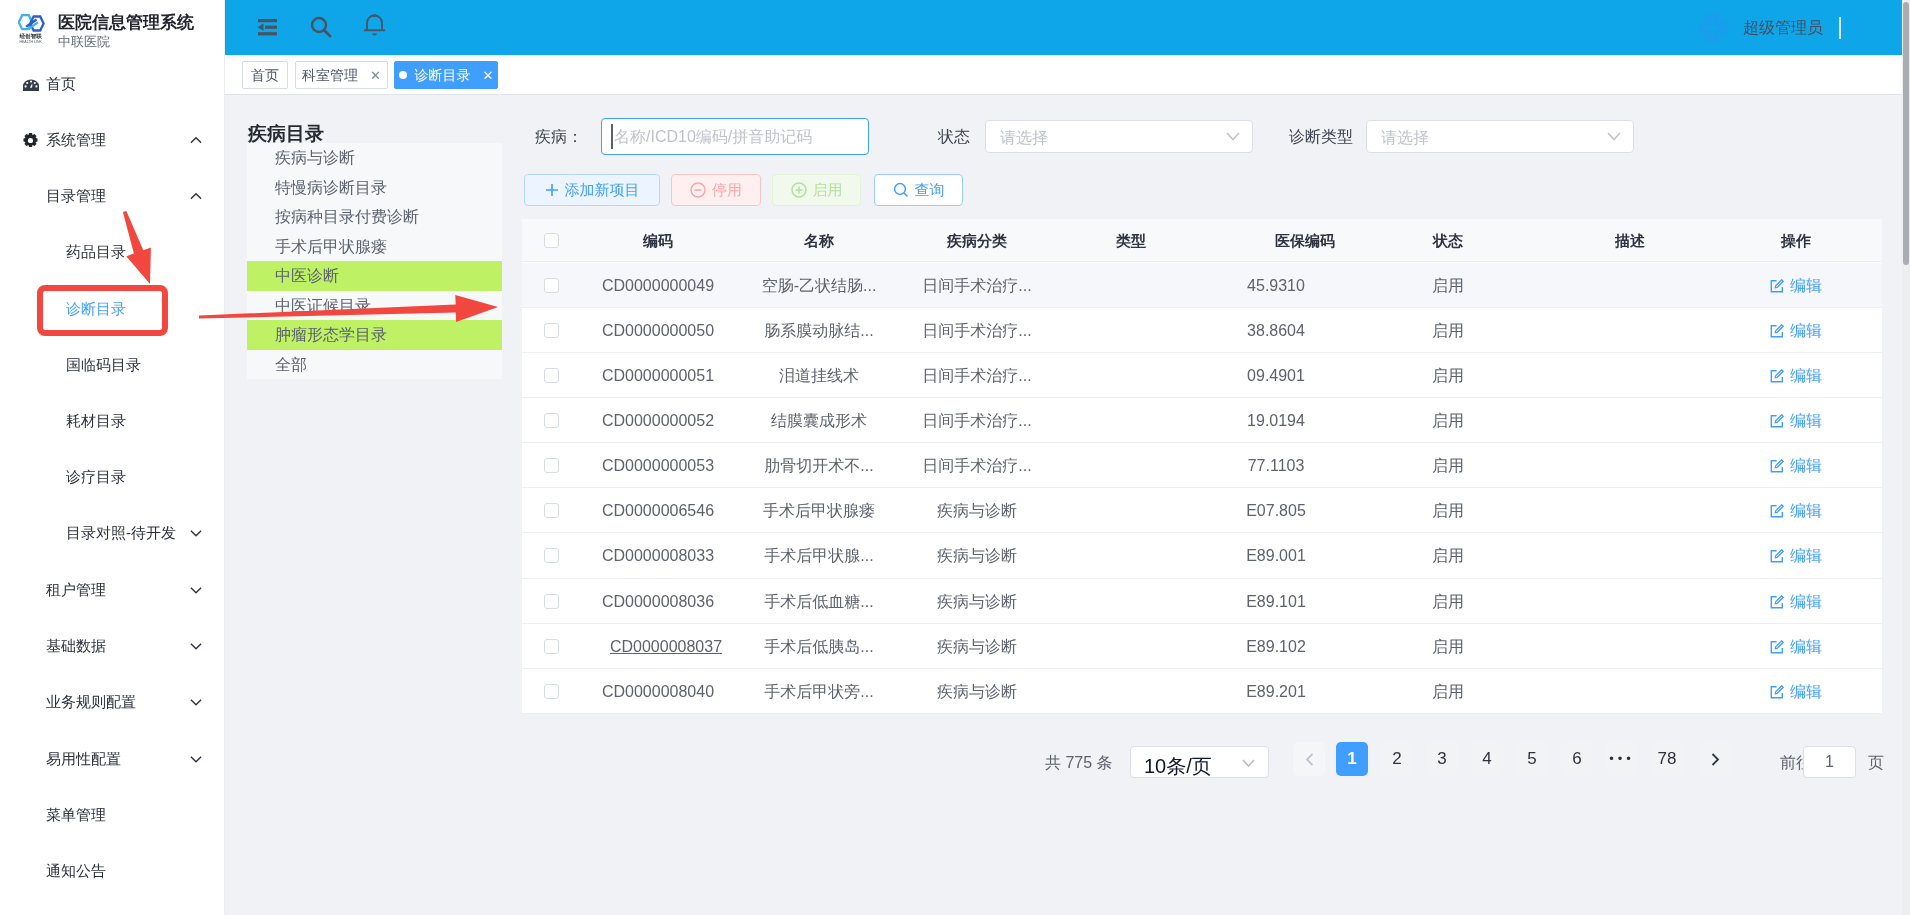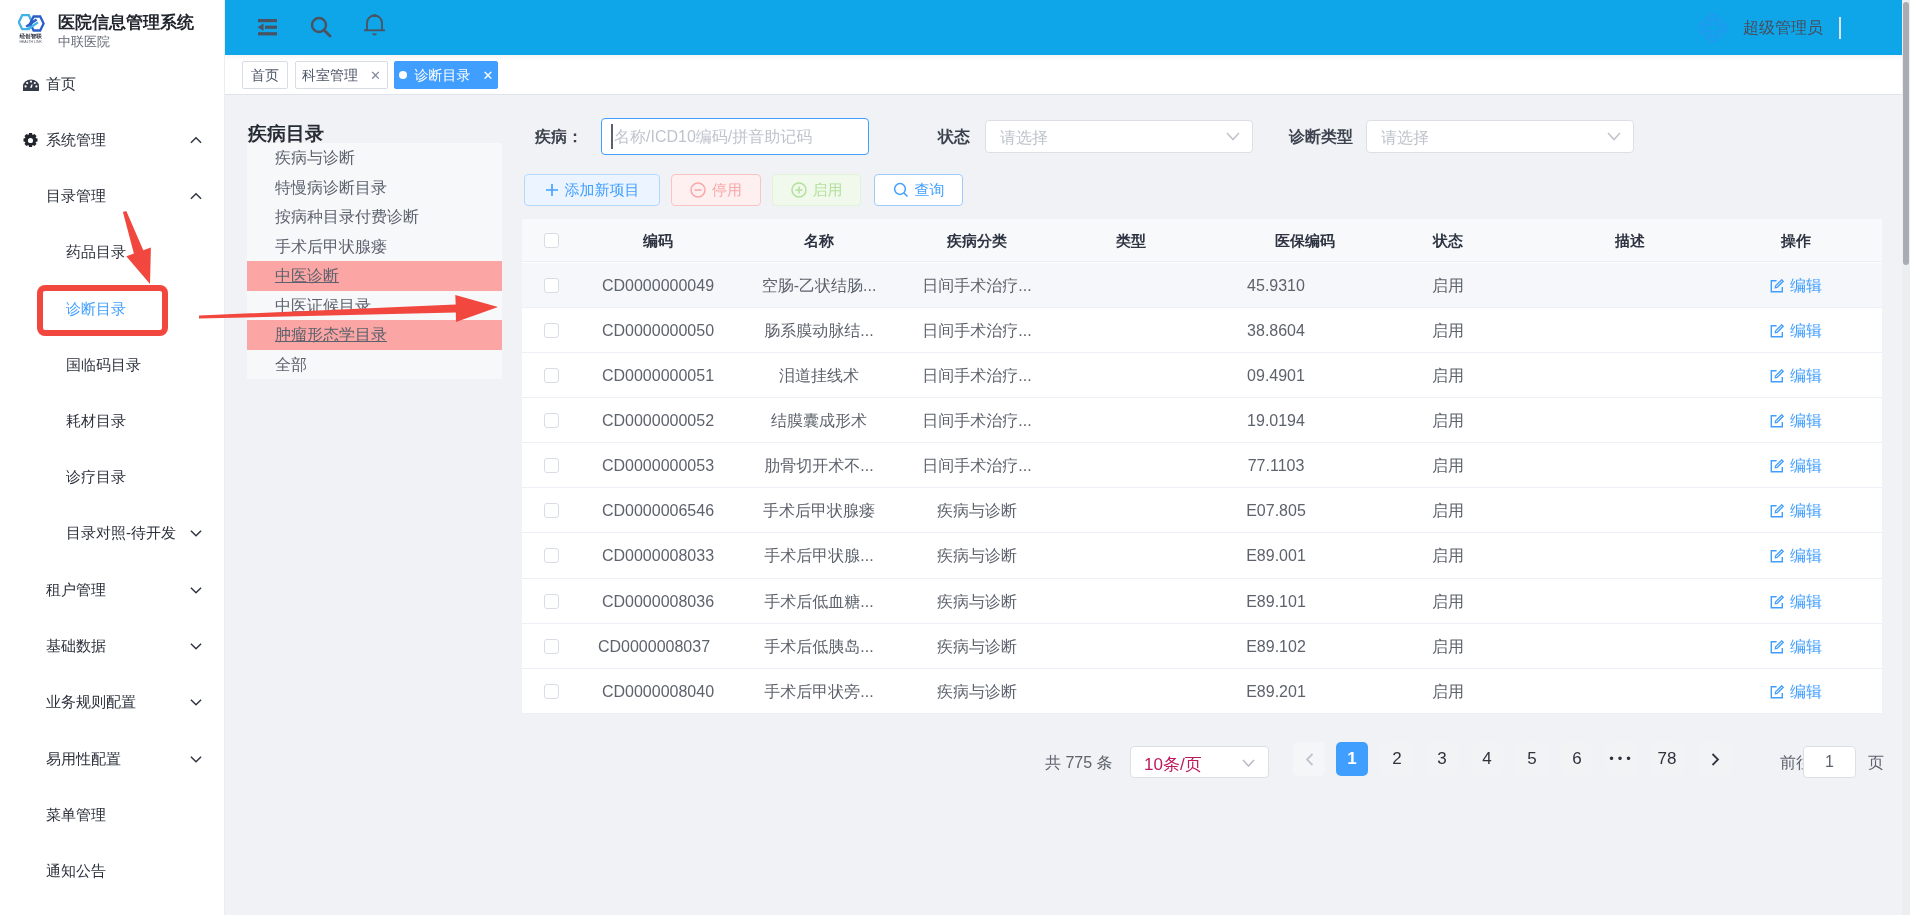--- a/index.html
+++ b/index.html
@@ -27,24 +27,24 @@
   .tab.active { background:#409eff; border-color:#409eff; color:#fff; }
   .tab .dot { display:inline-block; width:8px; height:8px; border-radius:50%; background:#fff; margin-right:8px; position:relative; top:-1px;}
   .tab .x { font-size:13px; margin-left:8px; color:#808a9c; }
   .tab.active .x { color:#fff; }
 
   
   .panel-title { position:absolute; left:248px; top:121px; font-size:19px; font-weight:bold; color:#262b34; }
   .tree { position:absolute; left:247px; top:143px; width:255px; height:236px; background:#f7f8fa; }
   .tree .node { position:absolute; left:0; width:255px; height:29.5px; line-height:29.5px; font-size:16px; color:#5c626e;
                 padding-left:28px; white-space:nowrap; }
-  .tree .node.dk { background:#fca5a5;text-decoration:underline; }
-
-  
-  .flabel { position:absolute; font-size:16px; color:#3c424e; font-weight:bold; }
+  .tree .node.dk { background:#bef264; }
+
+  
+  .flabel { position:absolute; font-size:16px; color:#3c424e; font-weight:normal; }
   .finput { position:absolute; background:#fff; border-radius:4px; }
   .ph { color:#bfc4cc; font-size:16px; }
 
   
   .btn { position:absolute; top:174px; height:32px; border-radius:4px; font-size:15px; line-height:30px; text-align:center; }
 
   
   .tcard { position:absolute; left:522px; top:219px; width:1360px; height:495px; background:#fff; }
   .thead { position:absolute; left:0; top:0; width:1360px; height:43px; background:#f8f9fb; border-bottom:1px solid #e9edf4; }
   .trow { position:absolute; left:0; width:1360px; height:45px; border-bottom:1px solid #eceff5; background:#fff; }
@@ -322,21 +322,21 @@
       <div class="td" style="left:455px;">疾病与诊断</div>
       <div class="td" style="left:754px;">E89.101</div>
       <div class="td" style="left:926px;">启用</div>
       <div class="td" style="left:1274px;color:#409eff;"><svg width="14" height="14" viewBox="0 0 14 14" style="vertical-align:-2px;margin-right:6px;">
           <path d="M12.3 8 V12.8 H1.3 V1.8 H6.6" fill="none" stroke="#409eff" stroke-width="1.4"></path>
           <path d="M5.6 6.9 L11.7 0.8 L13.2 2.3 L7.1 8.4 L5.3 8.7 Z" fill="none" stroke="#409eff" stroke-width="1.3"></path>
         </svg>编辑</div>
     </div>
     <div class="trow " style="top:404.7px;height:45.15px;">
       <div class="cb" style="left:22px;top:15px;"></div>
-      <div class="td" style="left:132px;">CD0000008037</div>
+      <div class="td" style="left:144px;text-decoration:underline;">CD0000008037</div>
       <div class="td" style="left:297px;">手术后低胰岛...</div>
       <div class="td" style="left:455px;">疾病与诊断</div>
       <div class="td" style="left:754px;">E89.102</div>
       <div class="td" style="left:926px;">启用</div>
       <div class="td" style="left:1274px;color:#409eff;"><svg width="14" height="14" viewBox="0 0 14 14" style="vertical-align:-2px;margin-right:6px;">
           <path d="M12.3 8 V12.8 H1.3 V1.8 H6.6" fill="none" stroke="#409eff" stroke-width="1.4"></path>
           <path d="M5.6 6.9 L11.7 0.8 L13.2 2.3 L7.1 8.4 L5.3 8.7 Z" fill="none" stroke="#409eff" stroke-width="1.3"></path>
         </svg>编辑</div>
     </div>
     <div class="trow " style="top:449.84999999999997px;height:45.15px;">
@@ -349,21 +349,21 @@
       <div class="td" style="left:1274px;color:#409eff;"><svg width="14" height="14" viewBox="0 0 14 14" style="vertical-align:-2px;margin-right:6px;">
           <path d="M12.3 8 V12.8 H1.3 V1.8 H6.6" fill="none" stroke="#409eff" stroke-width="1.4"></path>
           <path d="M5.6 6.9 L11.7 0.8 L13.2 2.3 L7.1 8.4 L5.3 8.7 Z" fill="none" stroke="#409eff" stroke-width="1.3"></path>
         </svg>编辑</div>
     </div>
   </div>
 
 <div id="pager">
     <div class="pg" style="left:1045px;top:753px;">共 775 条</div>
     <div class="finput" style="left:1130px;top:746px;width:139px;height:32px;border:1px solid #dcdfe6;">
-        <span style="position:absolute;left:13px;top:6px;font-size:17px;color:#be185d;">10条/页</span>
+        <span style="position:absolute;left:13px;top:6px;font-size:20px;color:#0f172a;">10条/页</span>
         <svg style="position:absolute;right:13px;top:12px;" width="13" height="8" viewBox="0 0 13 8">
         <path d="M1 1 L6.5 7 L12 1" fill="none" stroke="#b6bbc4" stroke-width="1.5"></path>
       </svg>
       </div>
     <div class="pbtn ar" style="left:1293px;"><svg width="9" height="13" viewBox="0 0 9 13" style="vertical-align:-2px">
         <path d="M7.5 1 L2 6.5 L7.5 12" fill="none" stroke="#c0c4cc" stroke-width="1.8"></path>
       </svg></div>
     <div class="pbtn act" style="left:1336px;font-weight:bold;">1</div>
     <div class="pbtn " style="left:1381px;">2</div>
     <div class="pbtn " style="left:1426px;">3</div>

